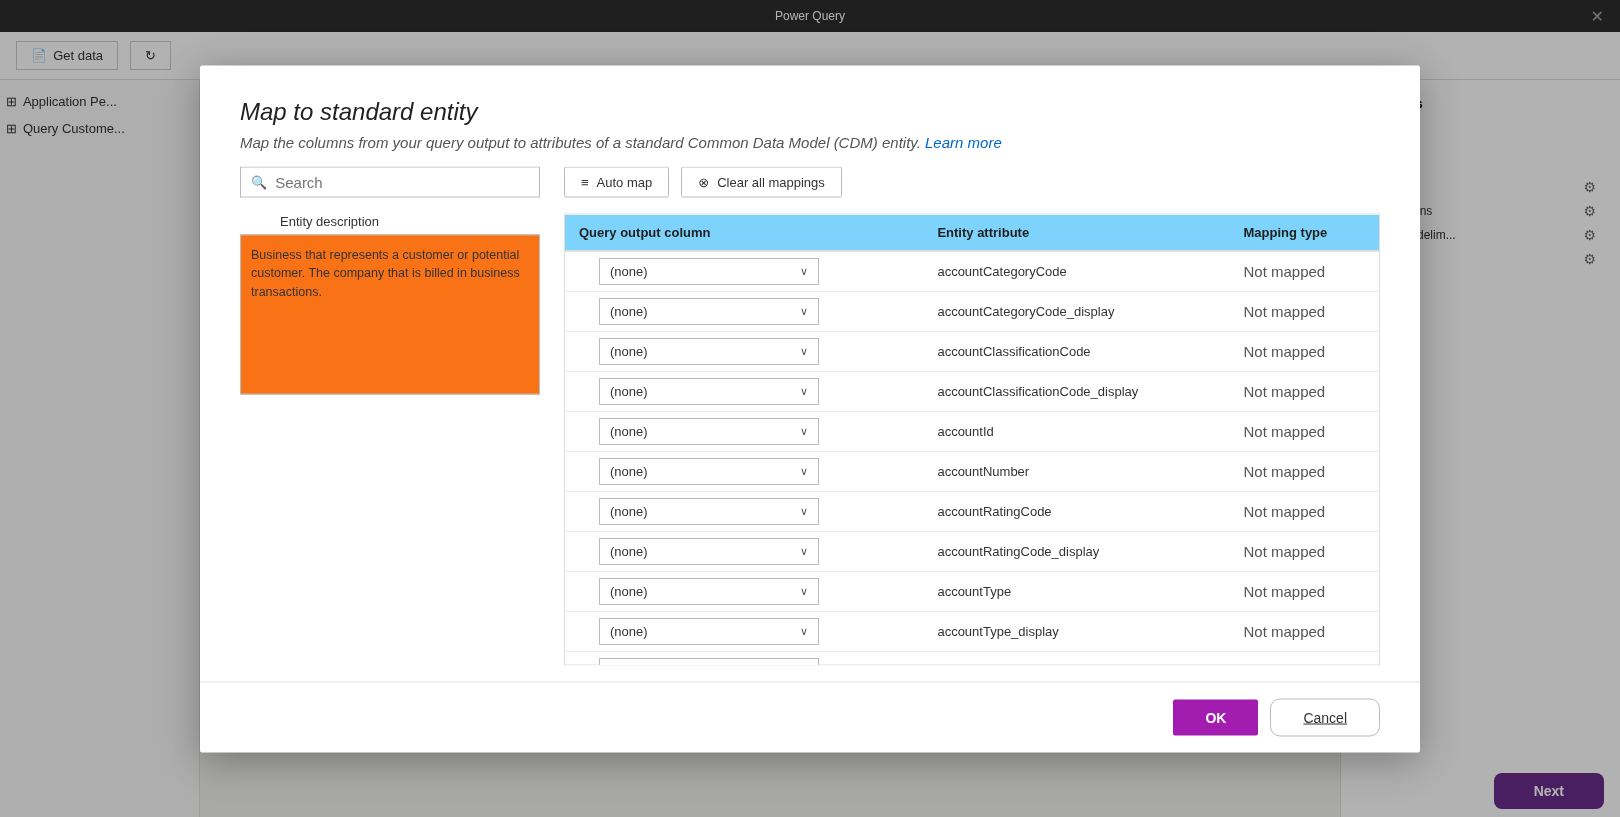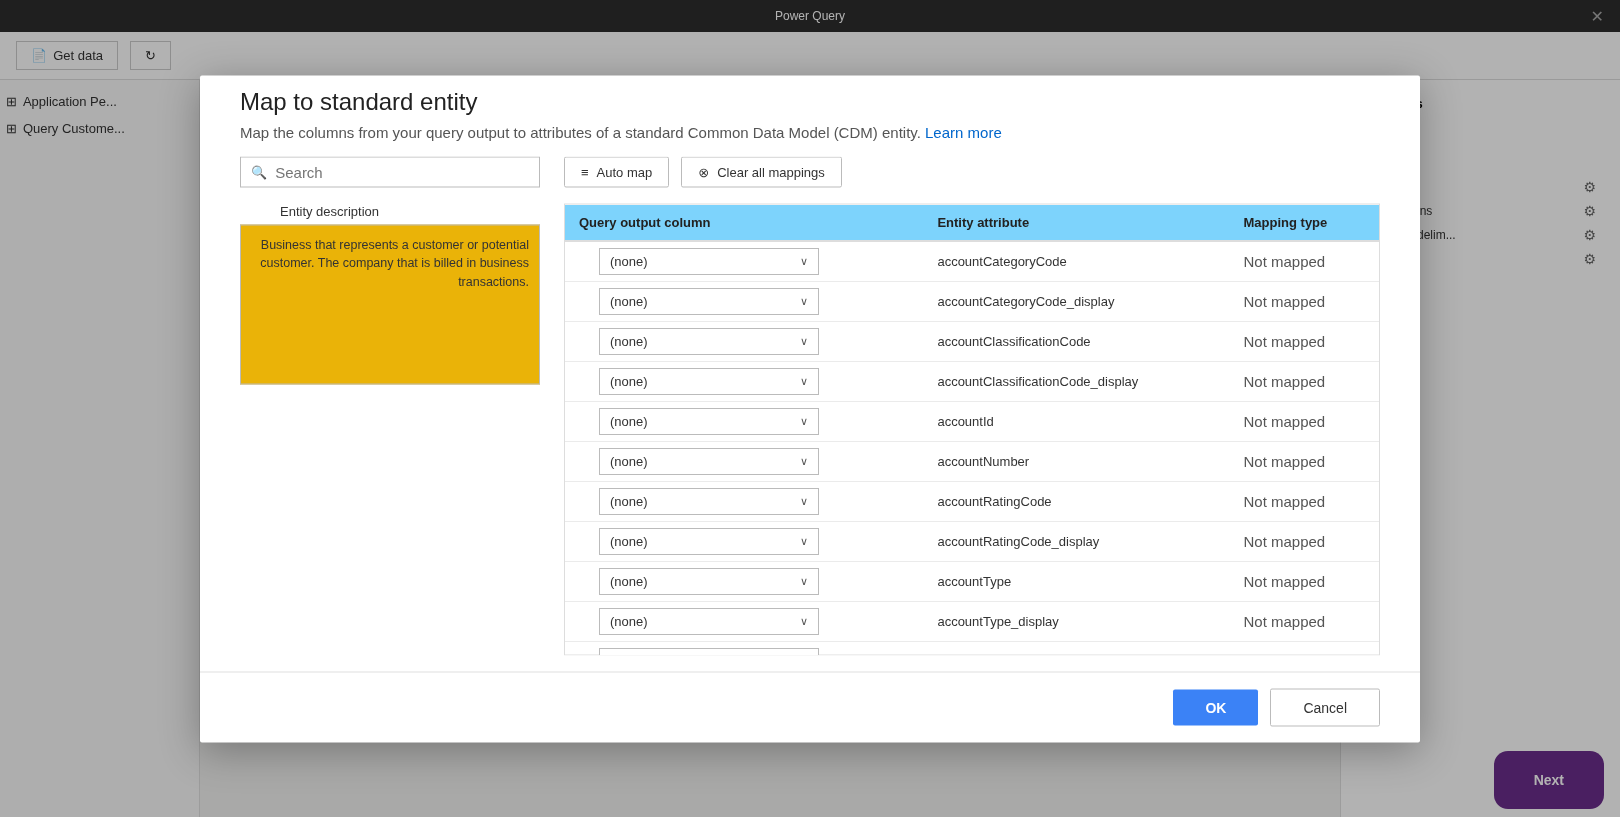--- a/index.html
+++ b/index.html
@@ -93,25 +93,25 @@
       position: absolute;
       bottom: 0;
       right: 0;
       padding: 8px 16px;
     }
 
     .next-btn {
       background: #6b2d8b;
       color: #fff;
       border: none;
-      padding: 21px 40px;
+      padding: 10px 40px;
       font-size: 14px;
       font-weight: 600;
       cursor: pointer;
-      border-radius: 14px;
+      border-radius: 8px;
     }
 
     
     .overlay {
       position: absolute;
       top: 0; left: 0;
       width: 100%; height: 100%;
       background: rgba(0,0,0,0.3);
       z-index: 100;
     }
@@ -125,21 +125,22 @@
       z-index: 200;
       width: 1220px;
       max-height: 760px;
       border-radius: 2px;
       box-shadow: 0 8px 40px rgba(0,0,0,0.3);
       display: flex;
       flex-direction: column;
     }
 
     .modal-header {
-      padding: 12px 40px 16px 40px;
+      padding: 32px 40px 16px 40px;
+      font-style: italic;
     }
 
     .modal-title {
       font-size: 24px;
       font-weight: 300;
       color: #222;
       margin-bottom: 8px;
     }
 
     .modal-subtitle {
@@ -218,23 +219,22 @@
       margin-bottom: 6px;
       margin-left: 40px;
     }
 
     .entity-description-box {
       border: 1px solid #bbb;
       padding: 10px;
       font-size: 12.5px;
       color: #333;
       min-height: 160px;
-      background: #eab308;
+      background: #f97316;
       line-height: 1.5;
-      text-align: right;
     }
 
     
     .mapping-panel {
       flex: 1;
       display: flex;
       flex-direction: column;
       overflow: hidden;
     }
 
@@ -318,40 +318,41 @@
     .modal-footer {
       display: flex;
       justify-content: flex-end;
       align-items: center;
       gap: 12px;
       padding: 16px 40px;
       border-top: 1px solid #e0e0e0;
     }
 
     .ok-btn {
-      background: #3b82f6;
+      background: #a21caf;
       color: #fff;
       border: none;
       padding: 10px 32px;
       font-size: 14px;
       font-weight: 600;
       cursor: pointer;
       border-radius: 2px;
       min-width: 80px;
     }
 
     .cancel-btn {
       background: #fff;
       color: #333;
       border: 1px solid #bbb;
       padding: 10px 32px;
       font-size: 14px;
       cursor: pointer;
-      border-radius: 2px;
+      border-radius: 10px;
       min-width: 80px;
+      text-decoration: underline;
     }
 
     
     .table-scroll-wrap {
       overflow-y: auto;
       max-height: 450px;
       position: relative;
     }
 
     .table-scroll-wrap::-webkit-scrollbar { width: 12px; }

